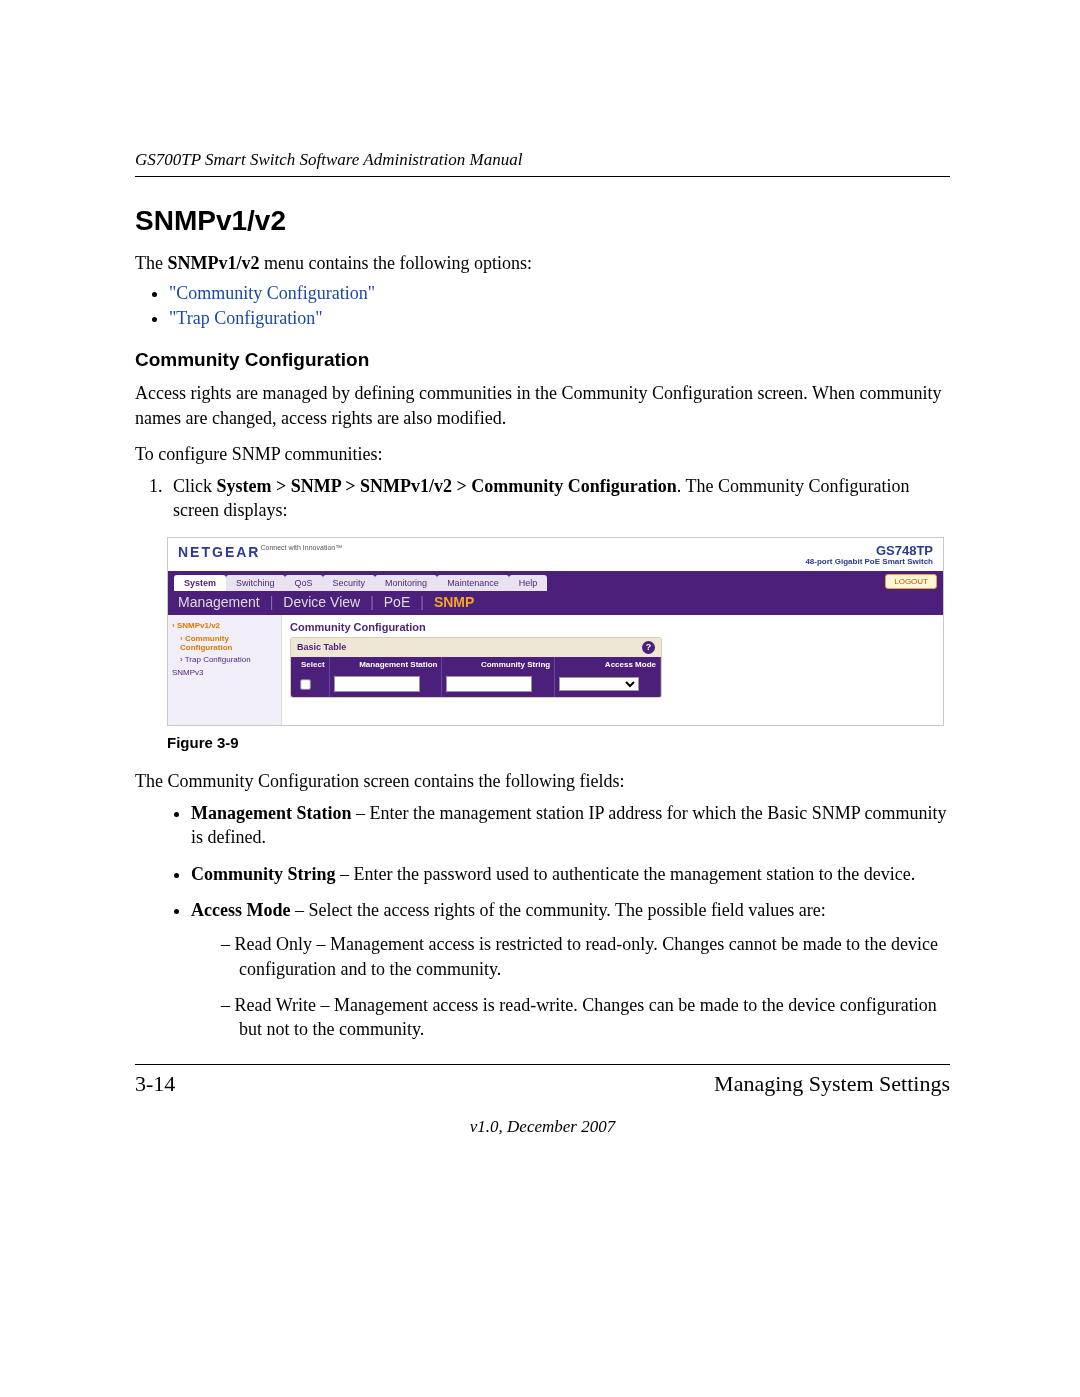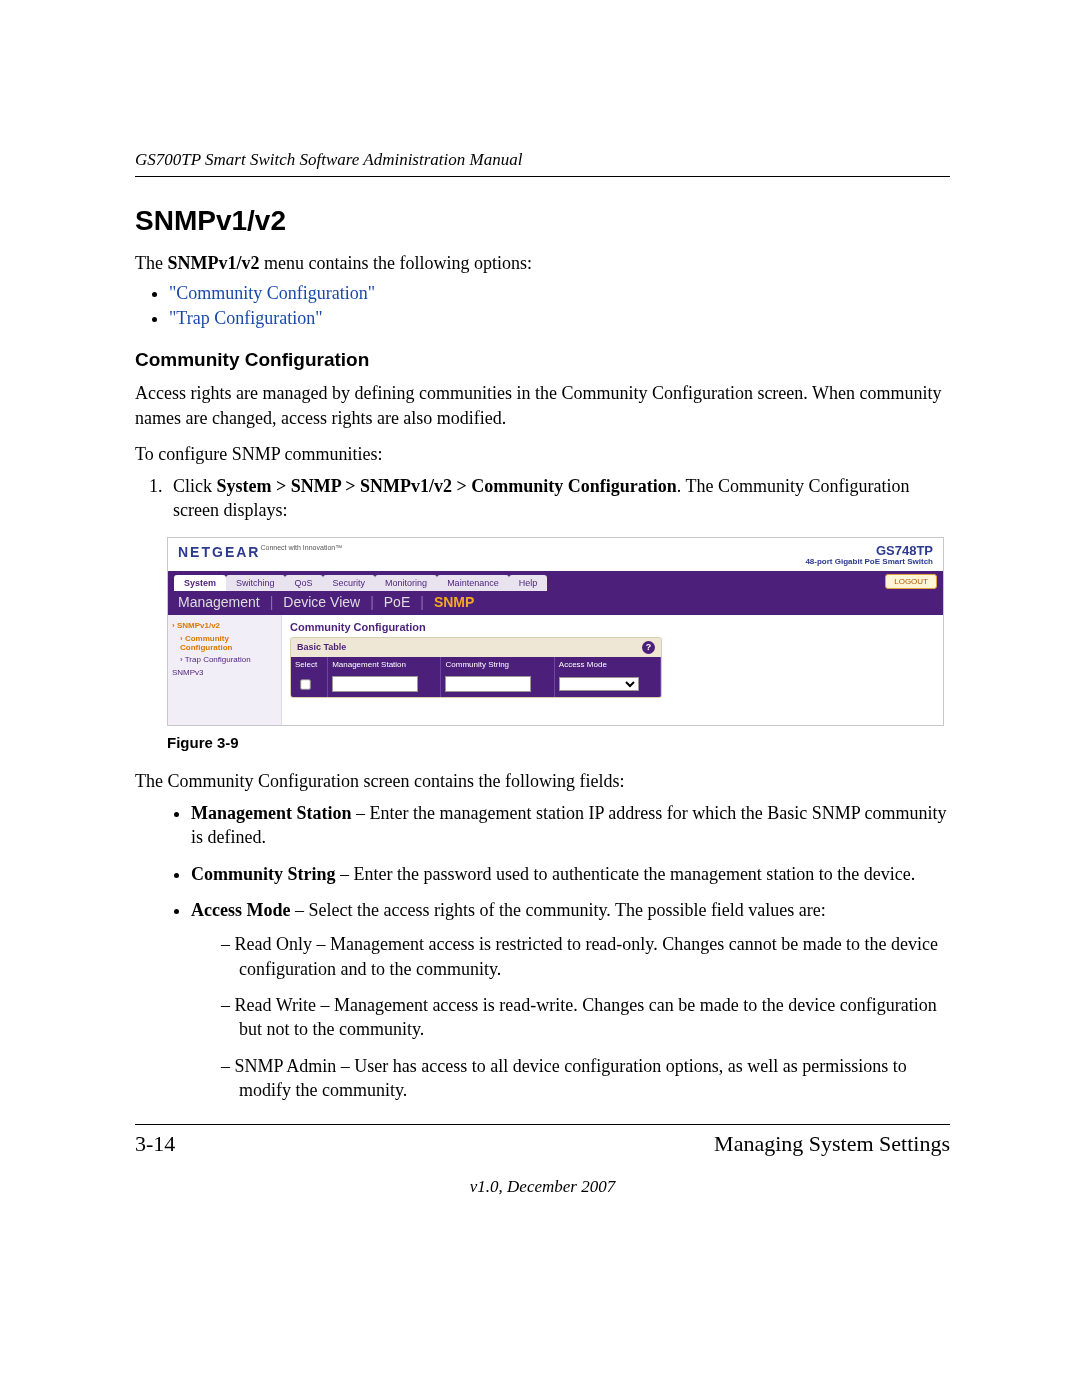--- a/index.html
+++ b/index.html
@@ -249,22 +249,22 @@
   }
   .bt-table {
     width: 100%;
     border-collapse: collapse;
     font-size: 8px;
     color: #fff;
   }
   .bt-table th {
     background: #4b1f7a;
     padding: 3px 4px;
-    text-align: left;
-    font-weight: normal;
+    text-align: right;
+    font-weight: bold;
     border-right: 1px solid #6946a0;
   }
   .bt-table td {
     background: #4b1f7a;
     padding: 3px 4px;
     border-right: 1px solid #6946a0;
   }
   .bt-table input[type=checkbox] { transform: scale(0.8); }
   .bt-table input.txt {
     width: 80px;
@@ -388,21 +388,20 @@
       <span class="bold">Management Station</span><span> – Enter the management station IP address for which the Basic SNMP community is defined.</span>
     </li>
     <li>
       <span class="bold">Community String</span><span> – Enter the password used to authenticate the management station to the device.</span>
     </li>
     <li>
       <span class="bold">Access Mode</span><span> – Select the access rights of the community. The possible field values are:</span>
       <ul class="sublist">
         <li>Read Only – Management access is restricted to read-only. Changes cannot be made to the device configuration and to the community.</li>
         <li>Read Write – Management access is read-write. Changes can be made to the device configuration but not to the community.</li>
-        <li>SNMP Admin – User has access to all device configuration options, as well as permissions to modify the community.</li>
       </ul>
     </li>
   </ul>
 
   <div class="footer-rule"></div>
   <div class="footer-row">
     <span>3-14</span>
     <span>Managing System Settings</span>
   </div>
   <div class="footer-version">v1.0, December 2007</div>

